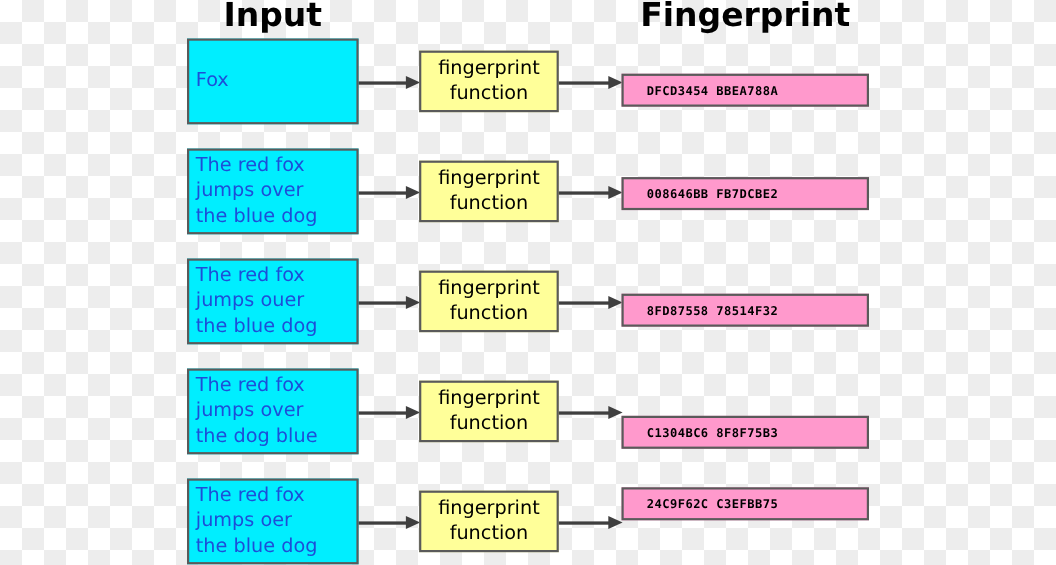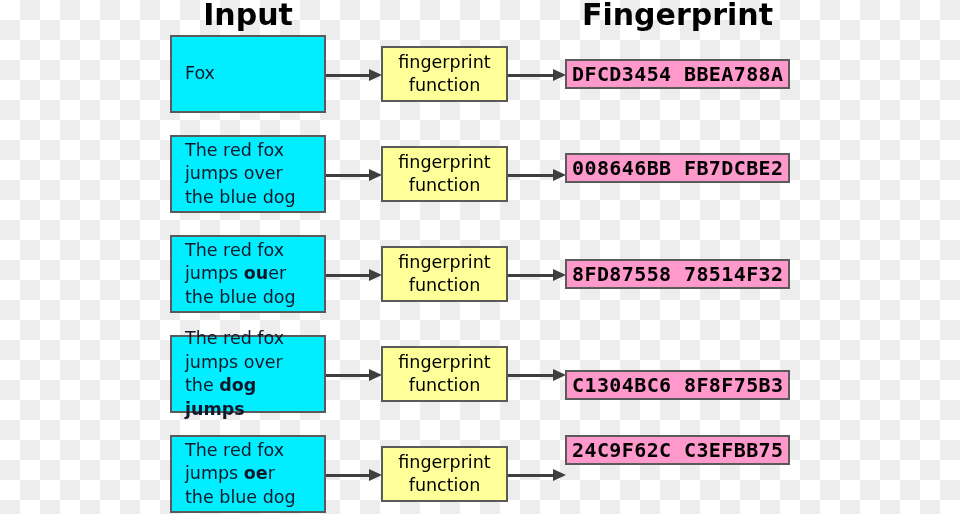--- a/index.html
+++ b/index.html
@@ -47,51 +47,52 @@
     box-sizing: border-box;
     border: 2px solid #5a5a5a;
     display: flex;
     align-items: center;
   }
 
   .input-box {
     background: #00eeff;
     left: 170px;
     width: 156px;
-    padding: 0 13px;
+    padding: 0 6px;
     font-size: 17.5px;
     line-height: 23.5px;
-    color: #0f172a;
+    color: #1d4ed8;
   }
   .input-box .txt { width: 100%; }
-  .input-box b { font-weight: bold; }
+  .input-box b { font-weight: normal; }
 
   .fn-box {
     background: #ffff99;
     left: 381px;
     width: 127px;
     height: 56px;
     justify-content: center;
     text-align: center;
     font-size: 17.5px;
     line-height: 23px;
     color: #000000;
   }
 
   .fp-box {
     background: #ff99cc;
     left: 565px;
     width: 225px;
     height: 30px;
-    padding-left: 5px;
+    padding-left: 21px;
     font-family: "DejaVu Sans Mono", monospace;
     font-weight: bold;
-    font-size: 20px;
+    font-size: 11px;
     letter-spacing: 0.4px;
     color: #000000;
+    margin-top: 8px;
   }
 
   
   .arrow {
     position: absolute;
     height: 12px;
   }
   .arrow .shaft {
     position: absolute;
     top: 5px;
@@ -170,21 +171,21 @@
         <div style="width: 100%;"><span>fingerprint</span><br><span>function</span></div>
       </div>
       <div class="arrow arrow-b" style="top: 269px;">
         <div class="shaft"></div>
         <div class="head"></div>
       </div>
       <div class="box fp-box" style="top: 259px; align-items: center;">
         <span>8FD87558 78514F32</span>
       </div>
       <div class="box input-box" style="top: 335px; height: 78px;">
-        <div class="txt"><span>The red fox</span><br><span>jumps over</span><br><span>the </span><b>dog jumps</b></div>
+        <div class="txt"><span>The red fox</span><br><span>jumps over</span><br><span>the </span><b>dog blue</b></div>
       </div>
       <div class="arrow arrow-a" style="top: 369px;">
         <div class="shaft"></div>
         <div class="head"></div>
       </div>
       <div class="box fn-box" style="top: 346px;">
         <div style="width: 100%;"><span>fingerprint</span><br><span>function</span></div>
       </div>
       <div class="arrow arrow-b" style="top: 369px;">
         <div class="shaft"></div>

